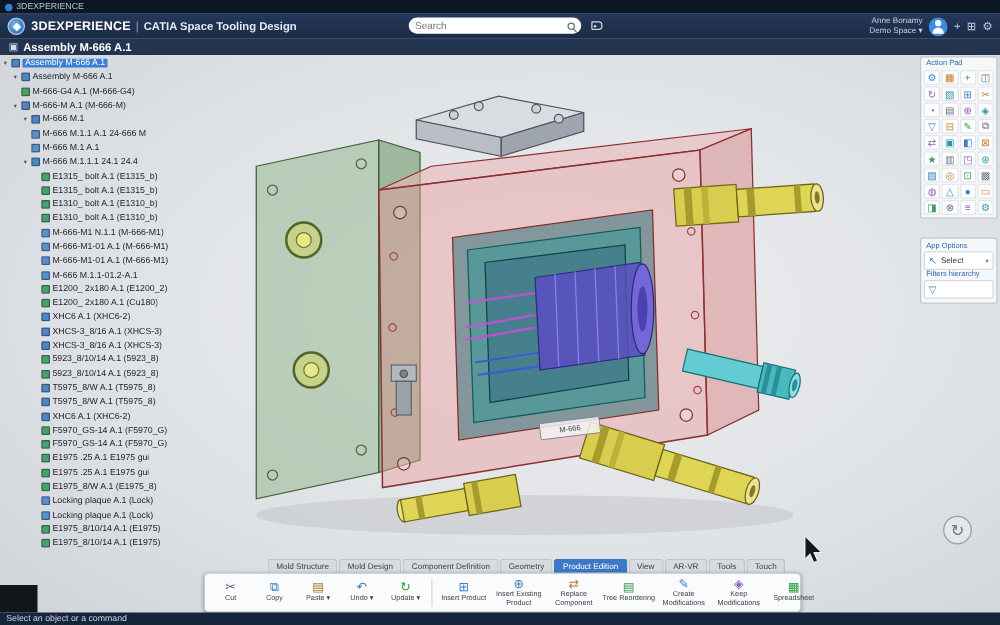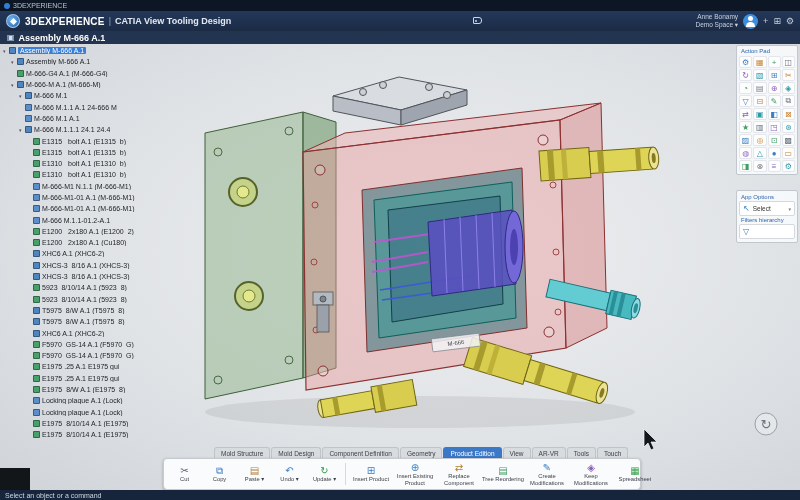--- a/index.html
+++ b/index.html
@@ -86,21 +86,25 @@
 
 <div class="osbar">
   <span class="dot"></span>
   <span>3DEXPERIENCE</span>
 </div>
 
 <div class="appbar">
   <div class="logo"></div>
   <span class="brand">3DEXPERIENCE</span>
   <span class="brand-sep">|</span>
-  <span class="appname">CATIA View Tooling Design</span>
+  <span class="appname">CATIA Space Tooling Design</span>
+  <div class="search">
+    <input class="sinput" placeholder="Search" style="">
+    <span class="mag"></span>
+  </div>
   <span class="tagbtn"></span>
   <div class="usercluster">
     <div class="username">
       <div>Anne Bonamy</div>
       <div><span>Demo Space</span>
         <span>▾</span></div>
     </div>
     <div class="avatar"></div>
     <span class="topicon">+</span>
     <span class="topicon">⊞</span>

